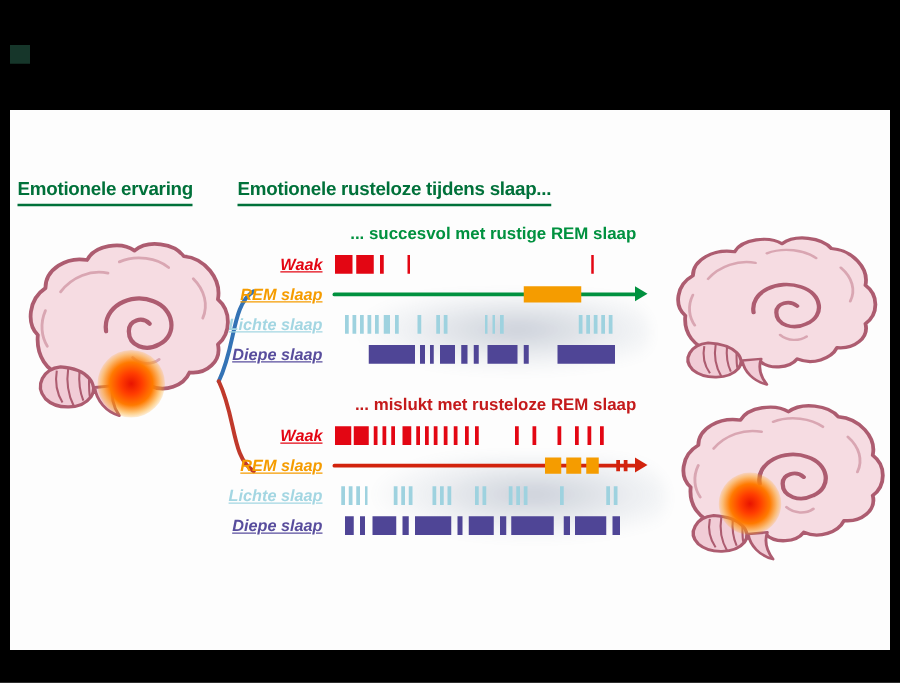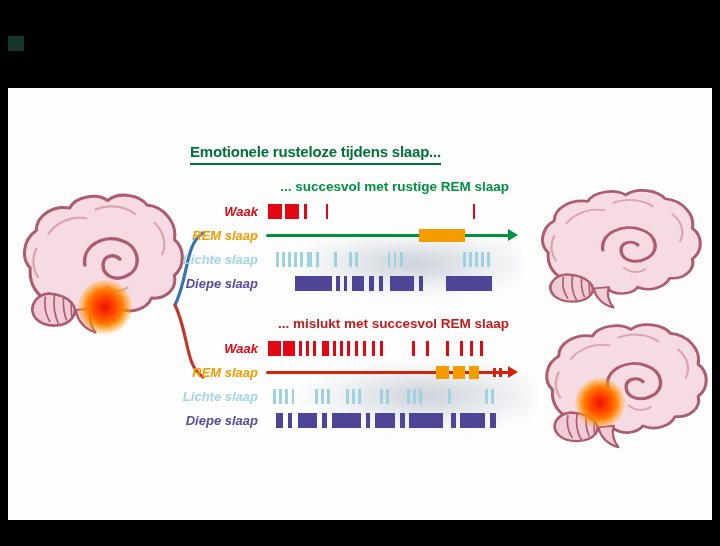--- a/index.html
+++ b/index.html
@@ -33,21 +33,21 @@
   .faint-top{left:285px;top:236px;width:235px;height:62px;}
   .faint-bottom{left:298px;top:366px;width:235px;height:66px;}
 
   .hyp{position:absolute;width:340px;}
   .hyp-top{left:176px;top:179px;}
   .hyp-bottom{left:176px;top:316px;}
   .ptitle{margin-left:90px;width:243px;height:21px;text-align:right;
           font-size:13.5px;font-weight:bold;margin-bottom:4px;white-space:nowrap;}
   .hrow{display:flex;align-items:center;height:15px;margin-bottom:9px;}
   .hlabel{width:90px;box-sizing:border-box;text-align:right;padding-right:8px;
-          font-style:italic;font-weight:bold;font-size:13px;line-height:15px;white-space:nowrap;}
+          font-style:italic;font-weight:bold;font-size:13px;line-height:15px;white-space:nowrap;text-decoration:underline;}
   .htrack{position:relative;width:243px;height:15px;}
   .hseg{position:absolute;top:0;bottom:0;}
   .hseg.rem{top:1px;bottom:1px;}
   .hline{position:absolute;left:0;width:100%;top:5.5px;height:3.5px;border-radius:2px;}
   .hhead{position:absolute;right:-9px;top:1px;width:0;height:0;
          border-top:6.5px solid transparent;border-bottom:6.5px solid transparent;border-left:10px solid;}
   .hdash{position:absolute;top:3px;height:9px;}
 </style>
 </head>
 <body>
@@ -67,20 +67,21 @@
     <path style="fill:none;stroke:var(--brain-stroke);stroke-width:2.2" d="M 64,140 C 62,154 64,168 70,180"></path>
     <path style="fill:none;stroke:var(--brain-stroke);stroke-width:2.2" d="M 76,142 C 75,154 76,164 80,174"></path>
     <path style="fill:none;stroke:var(--brain-stroke);stroke-width:2.2" d="M 86,150 C 86,158 86,166 87,170"></path>
   </symbol>
 </svg>
 
 <div class="stage">
   <div class="panel-bg"></div>
   <div class="artifact"></div>
 
+  <h2 class="hdr hdr-left">Emotionele ervaring</h2>
   <h2 class="hdr hdr-mid">Emotionele rusteloze tijdens slaap...</h2>
 
   <div class="faint faint-top"></div>
   <div class="faint faint-bottom"></div>
 
   <div class="brain brain-left">
     <svg viewBox="0 0 240 200" preserveAspectRatio="none">
         <use href="#brain-sym"></use>
       </svg>
     <div class="glow glow-left"></div>
@@ -146,21 +147,21 @@
             <div class="hseg" style="left: 46.5%; width: 1.5%; background: rgb(79, 69, 150);"></div>
             <div class="hseg" style="left: 51%; width: 10%; background: rgb(79, 69, 150);"></div>
             <div class="hseg" style="left: 63%; width: 1.5%; background: rgb(79, 69, 150);"></div>
             <div class="hseg" style="left: 74%; width: 19%; background: rgb(79, 69, 150);"></div>
           </div>
         </div>
       </div>
   </div>
 
   <div class="hyp hyp-bottom">
-    <div class="ptitle" style="color: rgb(196, 26, 27);">... mislukt met succesvol REM slaap</div>
+    <div class="ptitle" style="color: rgb(196, 26, 27);">... mislukt met rusteloze REM slaap</div>
     <div class="rows">
         <div class="hrow">
           <div class="hlabel" style="color: rgb(227, 6, 19);">Waak</div>
           <div class="htrack">
             <div class="hseg" style="left: 1%; width: 5%; background: rgb(227, 6, 19);"></div>
             <div class="hseg" style="left: 7%; width: 5%; background: rgb(227, 6, 19);"></div>
             <div class="hseg" style="left: 13.5%; width: 1.2%; background: rgb(227, 6, 19);"></div>
             <div class="hseg" style="left: 16.5%; width: 1.2%; background: rgb(227, 6, 19);"></div>
             <div class="hseg" style="left: 19.5%; width: 1.2%; background: rgb(227, 6, 19);"></div>
             <div class="hseg" style="left: 23%; width: 3%; background: rgb(227, 6, 19);"></div>

